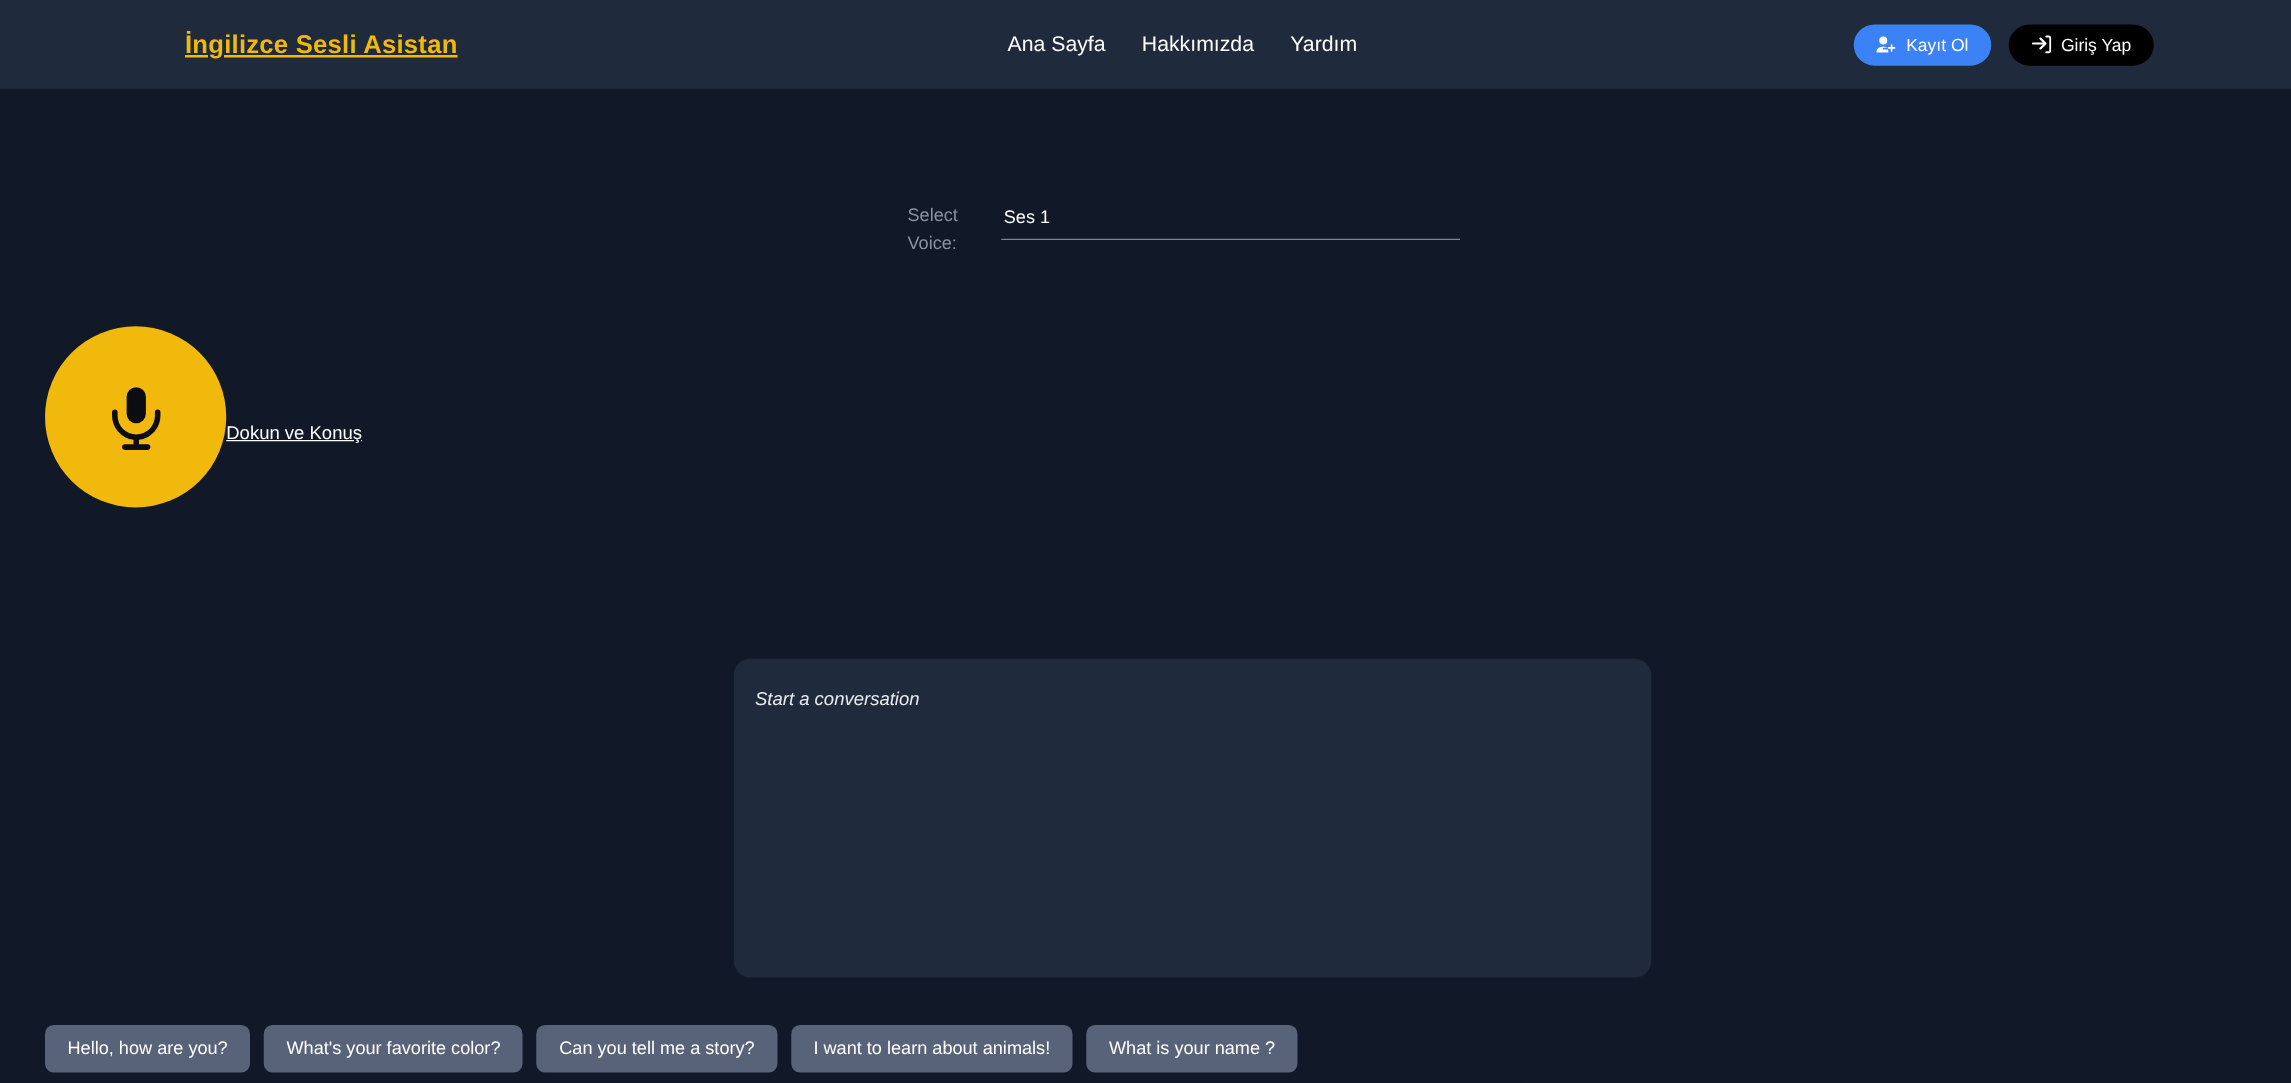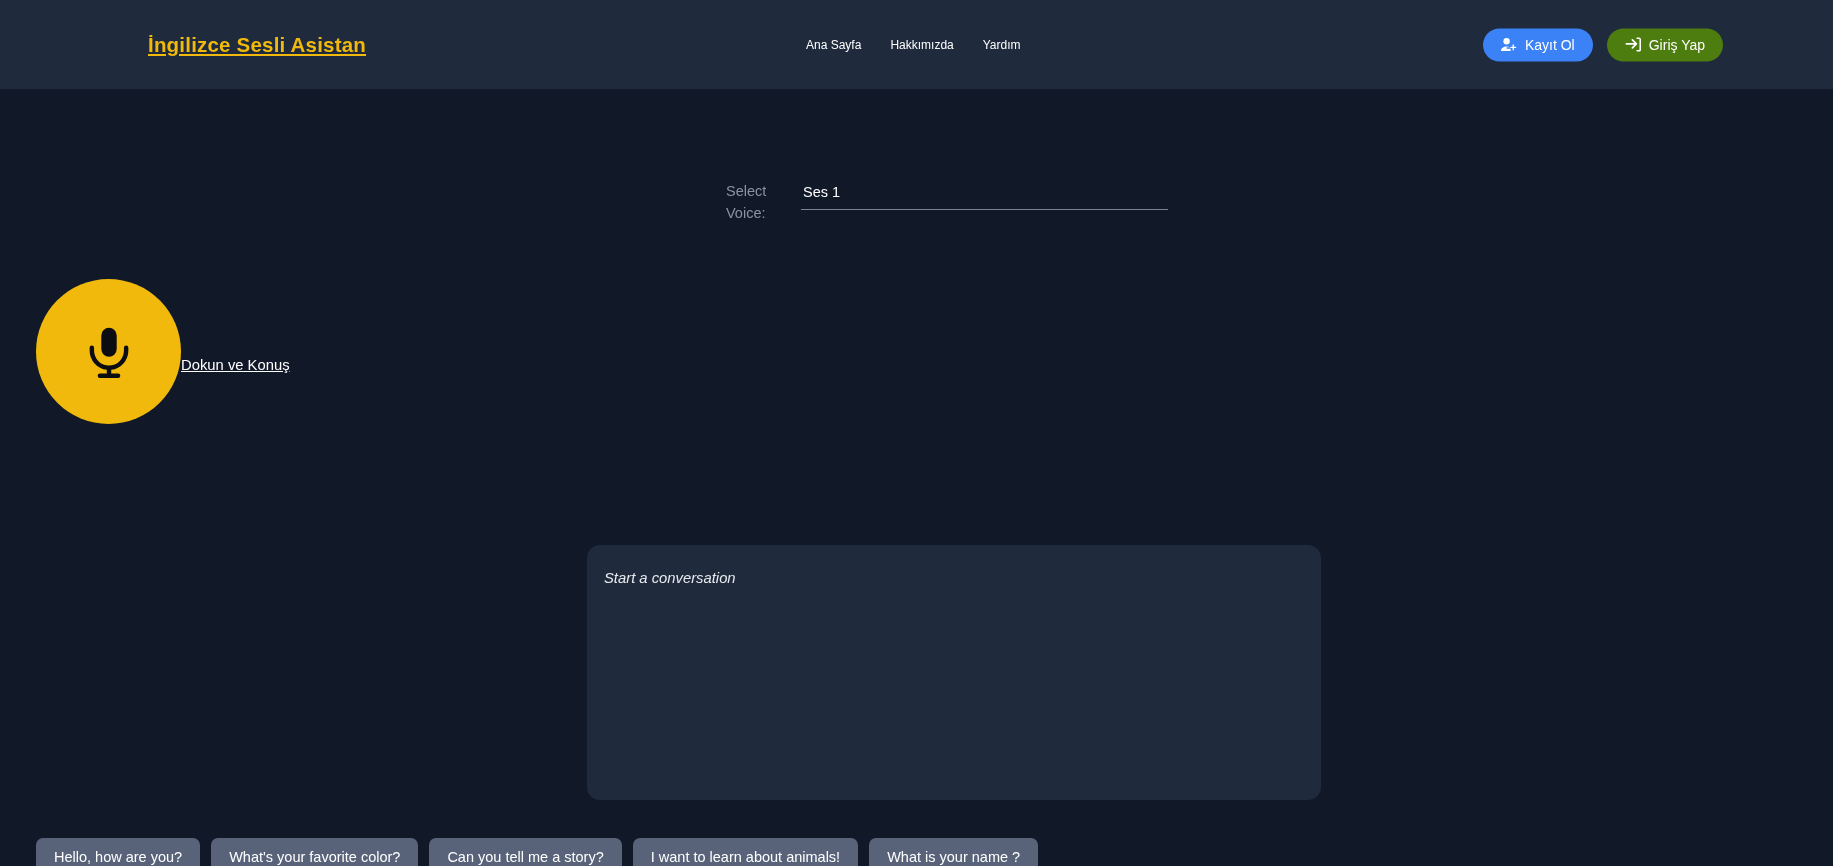--- a/index.html
+++ b/index.html
@@ -15,21 +15,21 @@
     background: #111827;
     font-family: "Liberation Sans", sans-serif;
     color: #ffffff;
     -webkit-font-smoothing: antialiased;
   }
 
   
   .navbar {
     position: relative;
     width: 1833px;
-    height: 89px;
+    height: 71px;
     background: #1f2a3c;
     display: flex;
     align-items: center;
     text-decoration: underline;
   }
 
   .brand {
     position: absolute;
     left: 148px;
     top: 50%;
@@ -46,21 +46,21 @@
     left: 806px;
     top: 50%;
     transform: translateY(-50%);
     display: flex;
     align-items: center;
     gap: 29px;
   }
 
   .nav-link {
     color: #ffffff;
-    font-size: 12px;
+    font-size: 17px;
     text-decoration: none;
     white-space: nowrap;
     cursor: pointer;
   }
 
   .auth-buttons {
     position: absolute;
     right: 110px;
     top: 50%;
     transform: translateY(-50%);
@@ -78,21 +78,21 @@
     color: #ffffff;
     font-family: "Liberation Sans", sans-serif;
     font-size: 14px;
     height: 33px;
     padding: 0 18px;
     cursor: pointer;
     white-space: nowrap;
   }
 
   .btn-register { background: #3b82f6; }
-  .btn-login    { background: #4d7c0f; }
+  .btn-login    { background: #000000; }
 
   .btn-auth .icon-wrap {
     display: inline-flex;
     align-items: center;
     justify-content: center;
     width: 16px;
     height: 16px;
   }
   .btn-auth .icon-wrap svg { display: block; }
 

